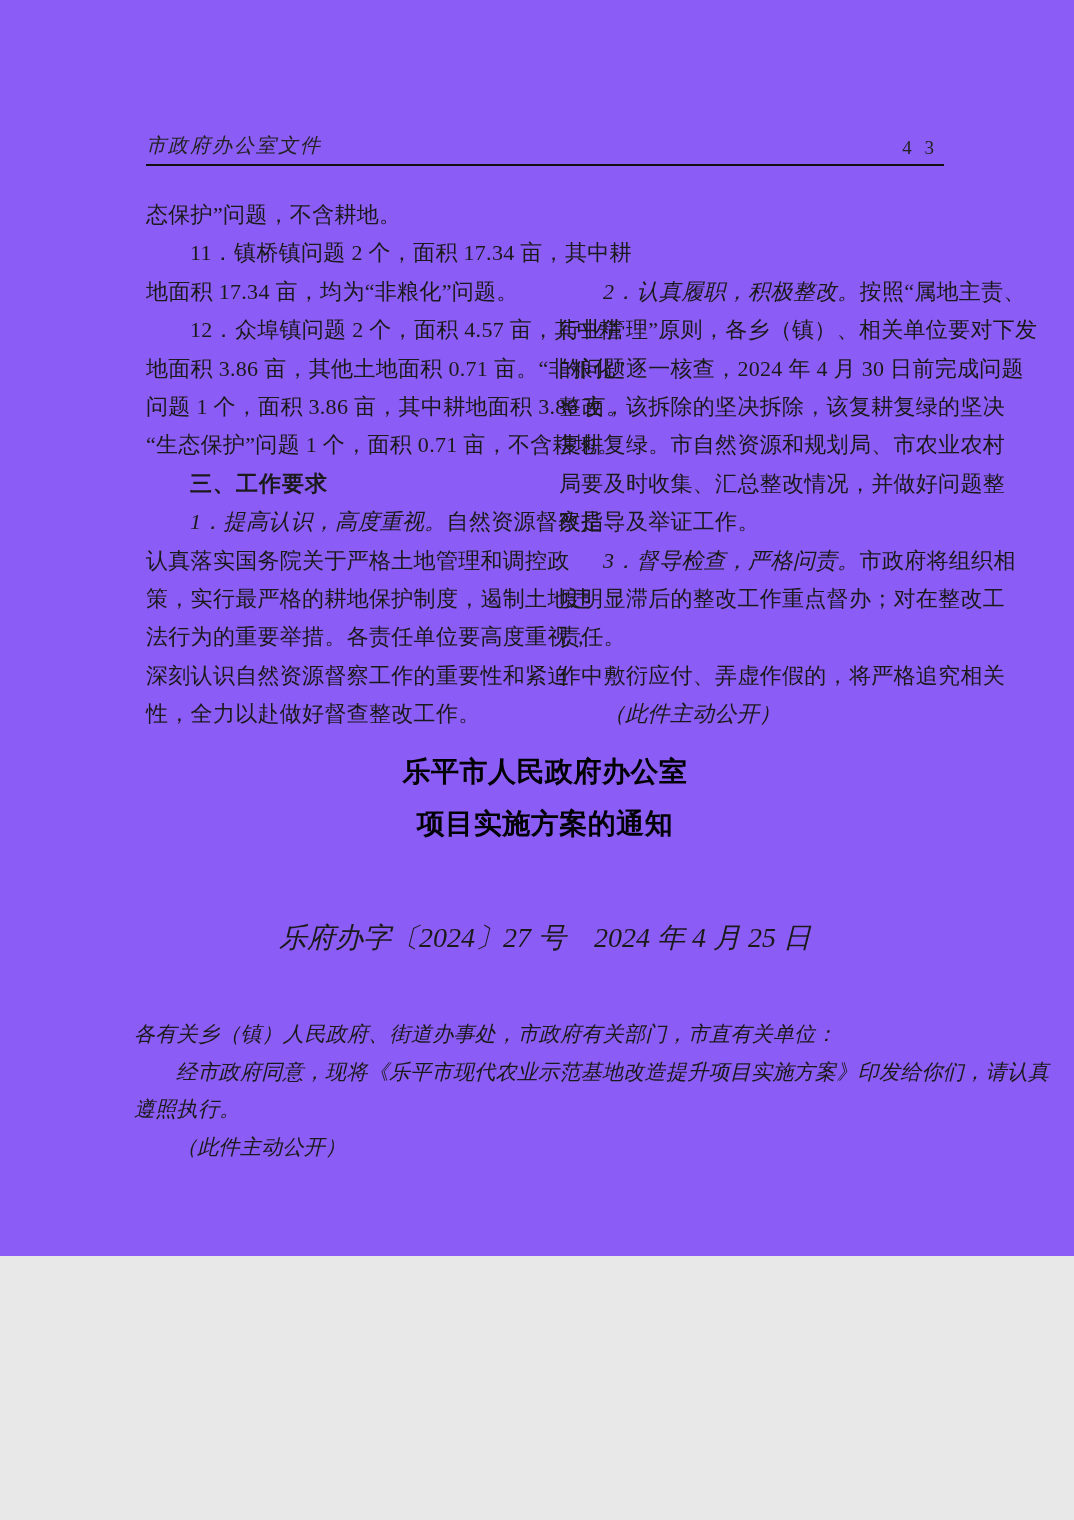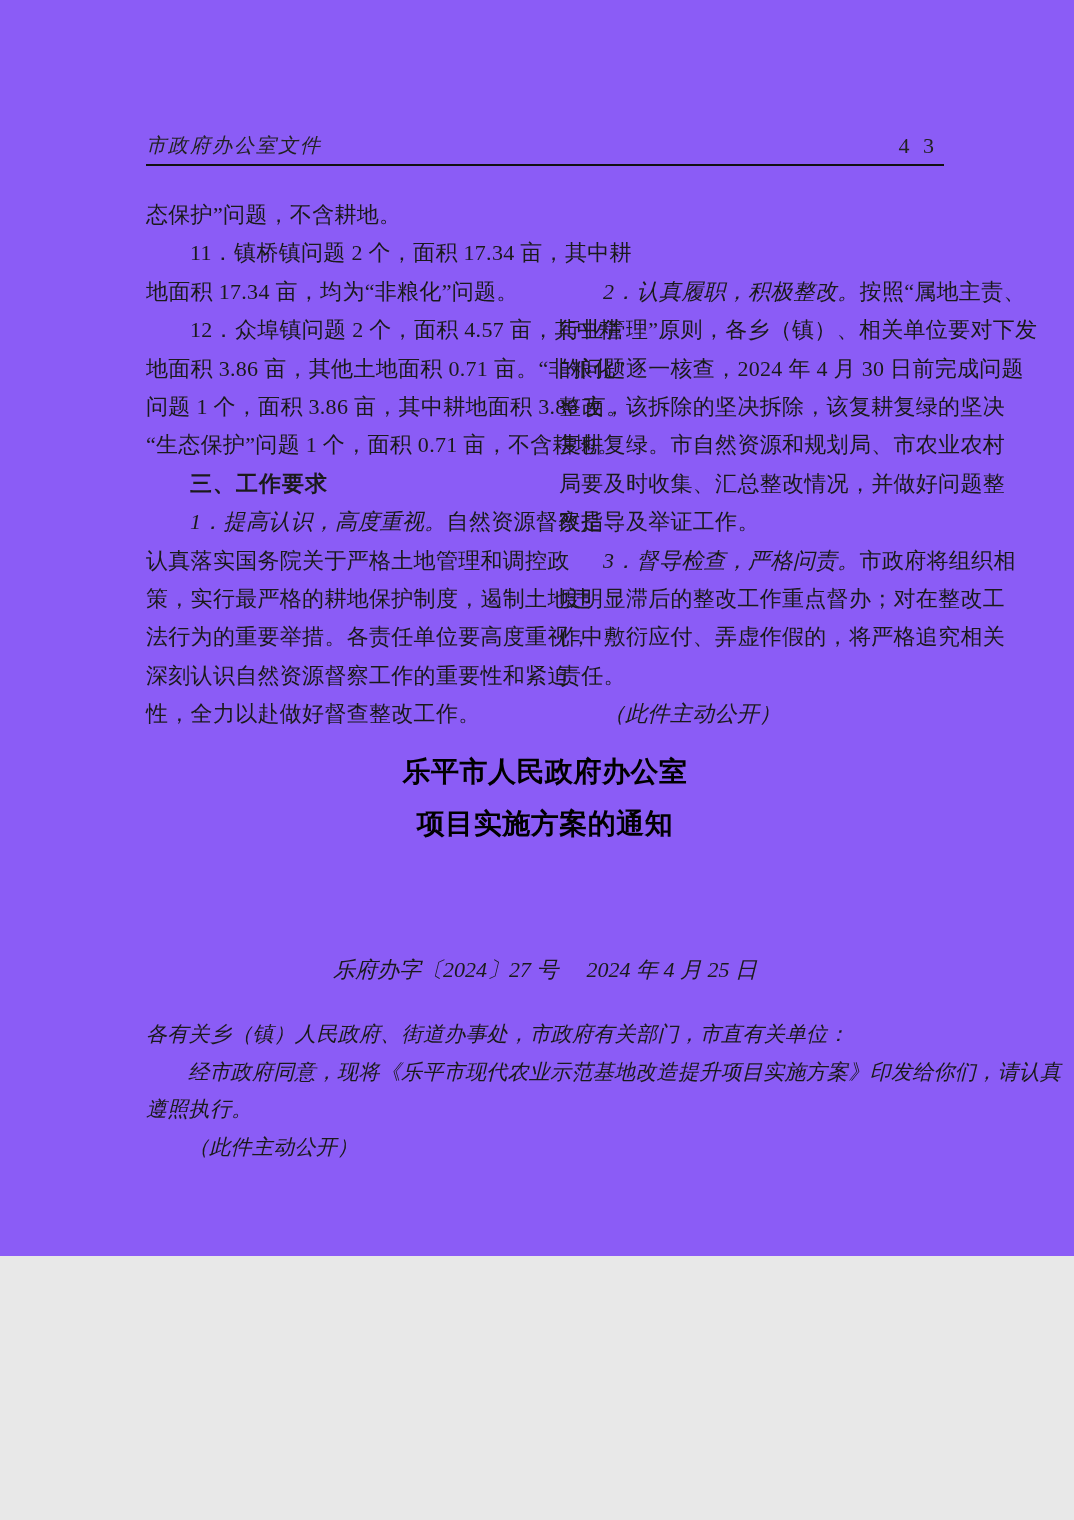--- a/index.html
+++ b/index.html
@@ -12,21 +12,21 @@
     color: #1a1a1a;
     overflow: hidden;
   }
   .kaiti { font-style: italic; } 
   .header {
     position: absolute;
     left: 146px; top: 132px; width: 798px;
     display: flex; justify-content: space-between; align-items: flex-end;
   }
   .hdr-label { font-size: 20px; letter-spacing: 2px; color: #222; }
-  .hdr-page { font-size: 22px; letter-spacing: 4px; color: #222; padding-right: 6px; }
+  .hdr-page { font-size: 19px; letter-spacing: 4px; color: #222; padding-right: 6px; }
   .rule {
     position: absolute;
     left: 146px; top: 164px; width: 798px; height: 2px;
     background: #111;
   }
   .cols {
     position: absolute;
     left: 146px; top: 196px; width: 798px;
     display: flex; gap: 13px; align-items: flex-end;
   }
@@ -54,28 +54,27 @@
     font-weight: bold;
     font-size: 28px;
     line-height: 52px;
     color: #000;
     letter-spacing: 0.5px;
   }
   .docket {
     position: absolute;
     left: 137px; top: 922px; width: 816px;
     text-align: center;
-    font-size: 22px;
+    font-size: 28px;
     line-height: 32px;
-    margin-top: 32px;
   }
   .docket .gap { display: inline-block; width: 28px; }
   .notice {
     position: absolute;
-    left: 146px; top: 1016px; width: 810px;
+    left: 134px; top: 1016px; width: 810px;
   }
   .notice .tline { font-size: 21px; line-height: 37.5px; height: 37.5px; font-style: italic; }
   .notice .tline.indent { padding-left: 42px; }
 </style>
 </head>
 <body>
 
 <div class="page">
 
   <div class="header">
@@ -105,22 +104,22 @@
     <div class="col col-right" id="col-right">
         <div class="tline indent"><span class="lead">2．认真履职，积极整改。</span><span>按照“属地主责、</span></div>
         <div class="tline">行业管理”原则，各乡（镇）、相关单位要对下发</div>
         <div class="tline">的问题逐一核查，2024 年 4 月 30 日前完成问题</div>
         <div class="tline">整改，该拆除的坚决拆除，该复耕复绿的坚决</div>
         <div class="tline">复耕复绿。市自然资源和规划局、市农业农村</div>
         <div class="tline">局要及时收集、汇总整改情况，并做好问题整</div>
         <div class="tline">改指导及举证工作。</div>
         <div class="tline indent"><span class="lead">3．督导检查，严格问责。</span><span>市政府将组织相</span></div>
         <div class="tline">度明显滞后的整改工作重点督办；对在整改工</div>
+        <div class="tline">责任。</div>
         <div class="tline">作中敷衍应付、弄虚作假的，将严格追究相关</div>
-        <div class="tline">责任。</div>
         <div class="tline indent kaiti">（此件主动公开）</div>
       </div>
   </div>
 
   <div class="title">
     <div>乐平市人民政府办公室</div>
     <div>项目实施方案的通知</div>
   </div>
 
   <div class="docket kaiti">

